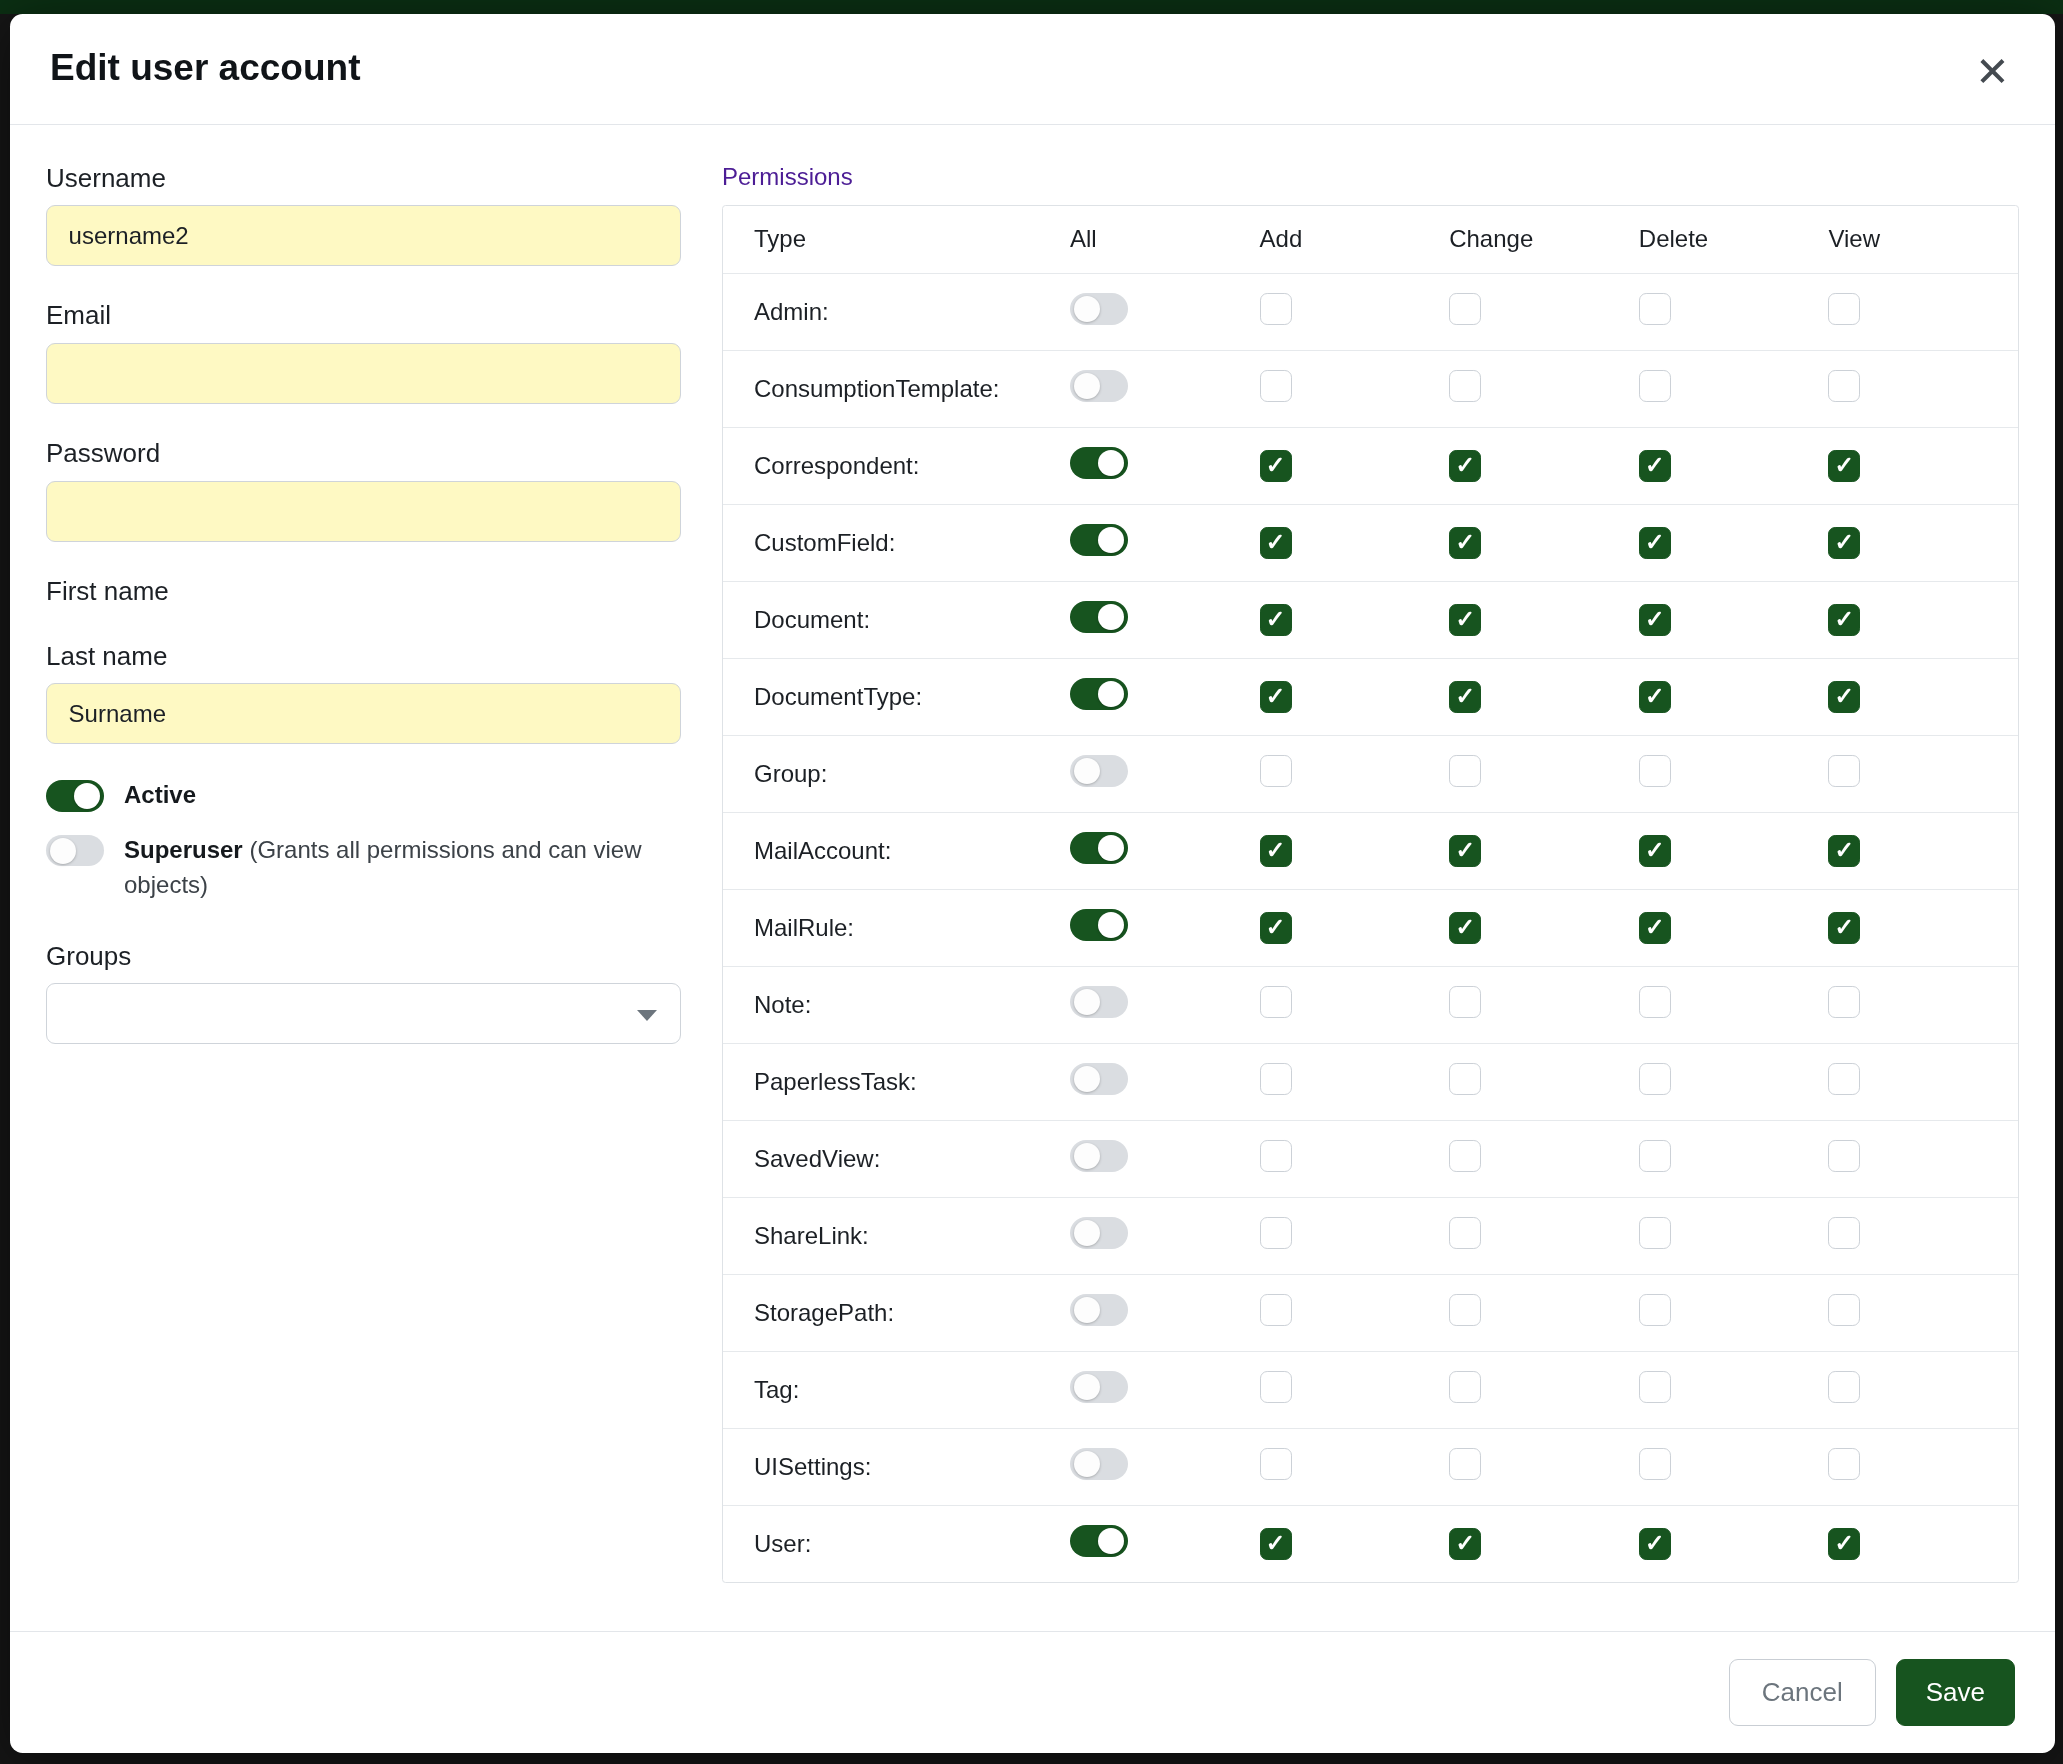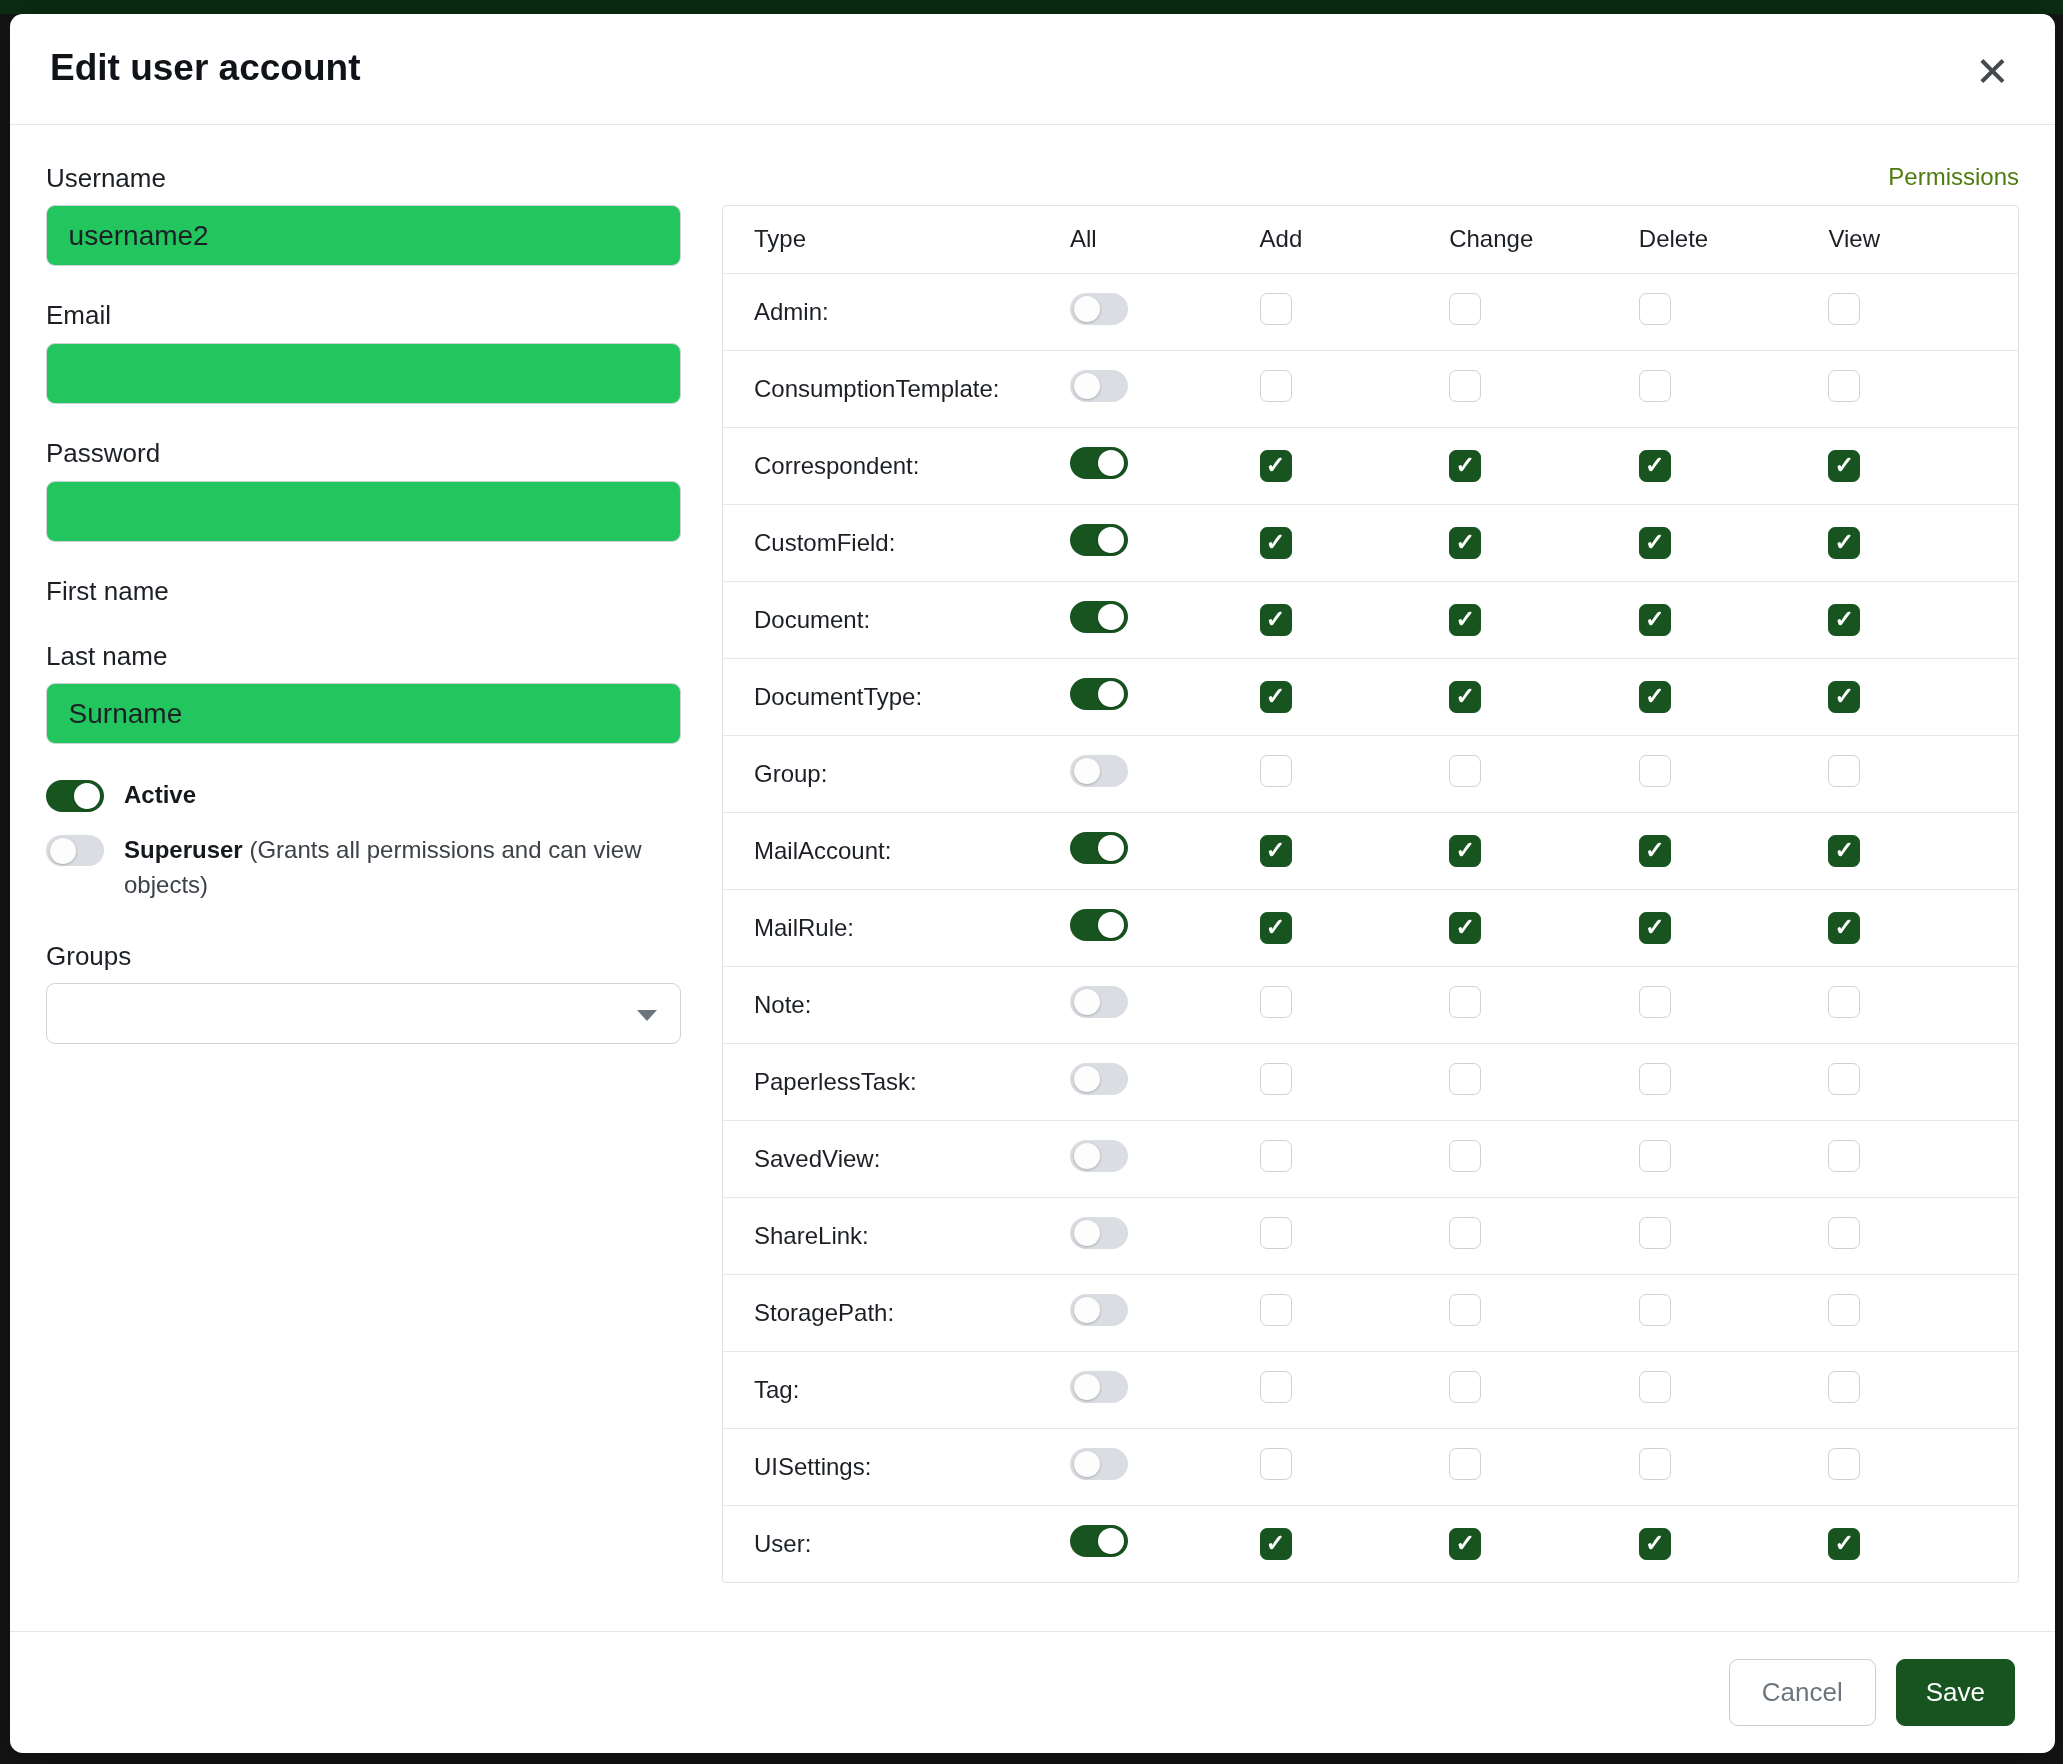--- a/index.html
+++ b/index.html
@@ -40,22 +40,22 @@
     padding: 38px 36px 18px 36px;
     align-items: flex-start;
   }
   
   .form-col { width: 635px; flex: none; }
   .field { margin-bottom: 34px; }
   .field-label { display: block; font-size: 26px; color: #1c2025; margin-bottom: 11.7px; }
   .text-input {
     width: 100%; height: 61px;
     border: 1.8px solid #cfd4da; border-radius: 9px;
-    padding: 0 21.6px; font-size: 28px; color: #1c2025;
-    background: #22c55e; font-family: "Liberation Sans", sans-serif;
+    padding: 0 21.6px; font-size: 24px; color: #1c2025;
+    background: #fef9c3; font-family: "Liberation Sans", sans-serif;
     outline: none;
   }
   .toggle-row { display: flex; align-items: flex-start; margin-bottom: 20px; }
   .toggle-row .switch { margin-top: 1.8px; flex: none; }
   .toggle-text { margin-left: 20px; font-size: 24px; line-height: 1.45; }
   .toggle-strong { font-weight: 700; color: #15191d; }
   .hint { color: #3c4248; font-weight: 400; }
   .groups-field { margin-top: 38px; }
   .select-box {
     position: relative; width: 100%; height: 61px;
@@ -84,21 +84,21 @@
   
   .cb {
     display: inline-flex; align-items: center; justify-content: center;
     width: 32px; height: 32px; border-radius: 7.2px;
     border: 1.8px solid #ccd1d7; background: #fff; cursor: pointer;
   }
   .cb.checked { background: var(--primary); border-color: var(--primary); }
   .cb.checked::after { content: "✓"; color: #fff; font-size: 23.4px; font-weight: 700; line-height: 1; }
   
   .perm-col { flex: 1; }
-  .perm-label { font-size: 24px; color: #4d7c0f; margin-bottom: 14.4px; text-align: right; }
+  .perm-label { font-size: 24px; color: #4c1d95; margin-bottom: 14.4px; }
   .perm-table { border: 1.8px solid #dee2e6; border-radius: 3.6px; width: 100%; }
   .perm-head, .perm-row {
     display: grid;
     grid-template-columns: 347px 1fr 1fr 1fr 1fr 1fr;
     align-items: center;
   }
   .perm-head { height: 67px; }
   .perm-row { height: 77px; border-top: 1.8px solid #e6e9ec; }
   .cell { padding-left: 0; font-size: 24px; color: #1c2025; }
   .type-cell, .head-type { padding-left: 31px; }

